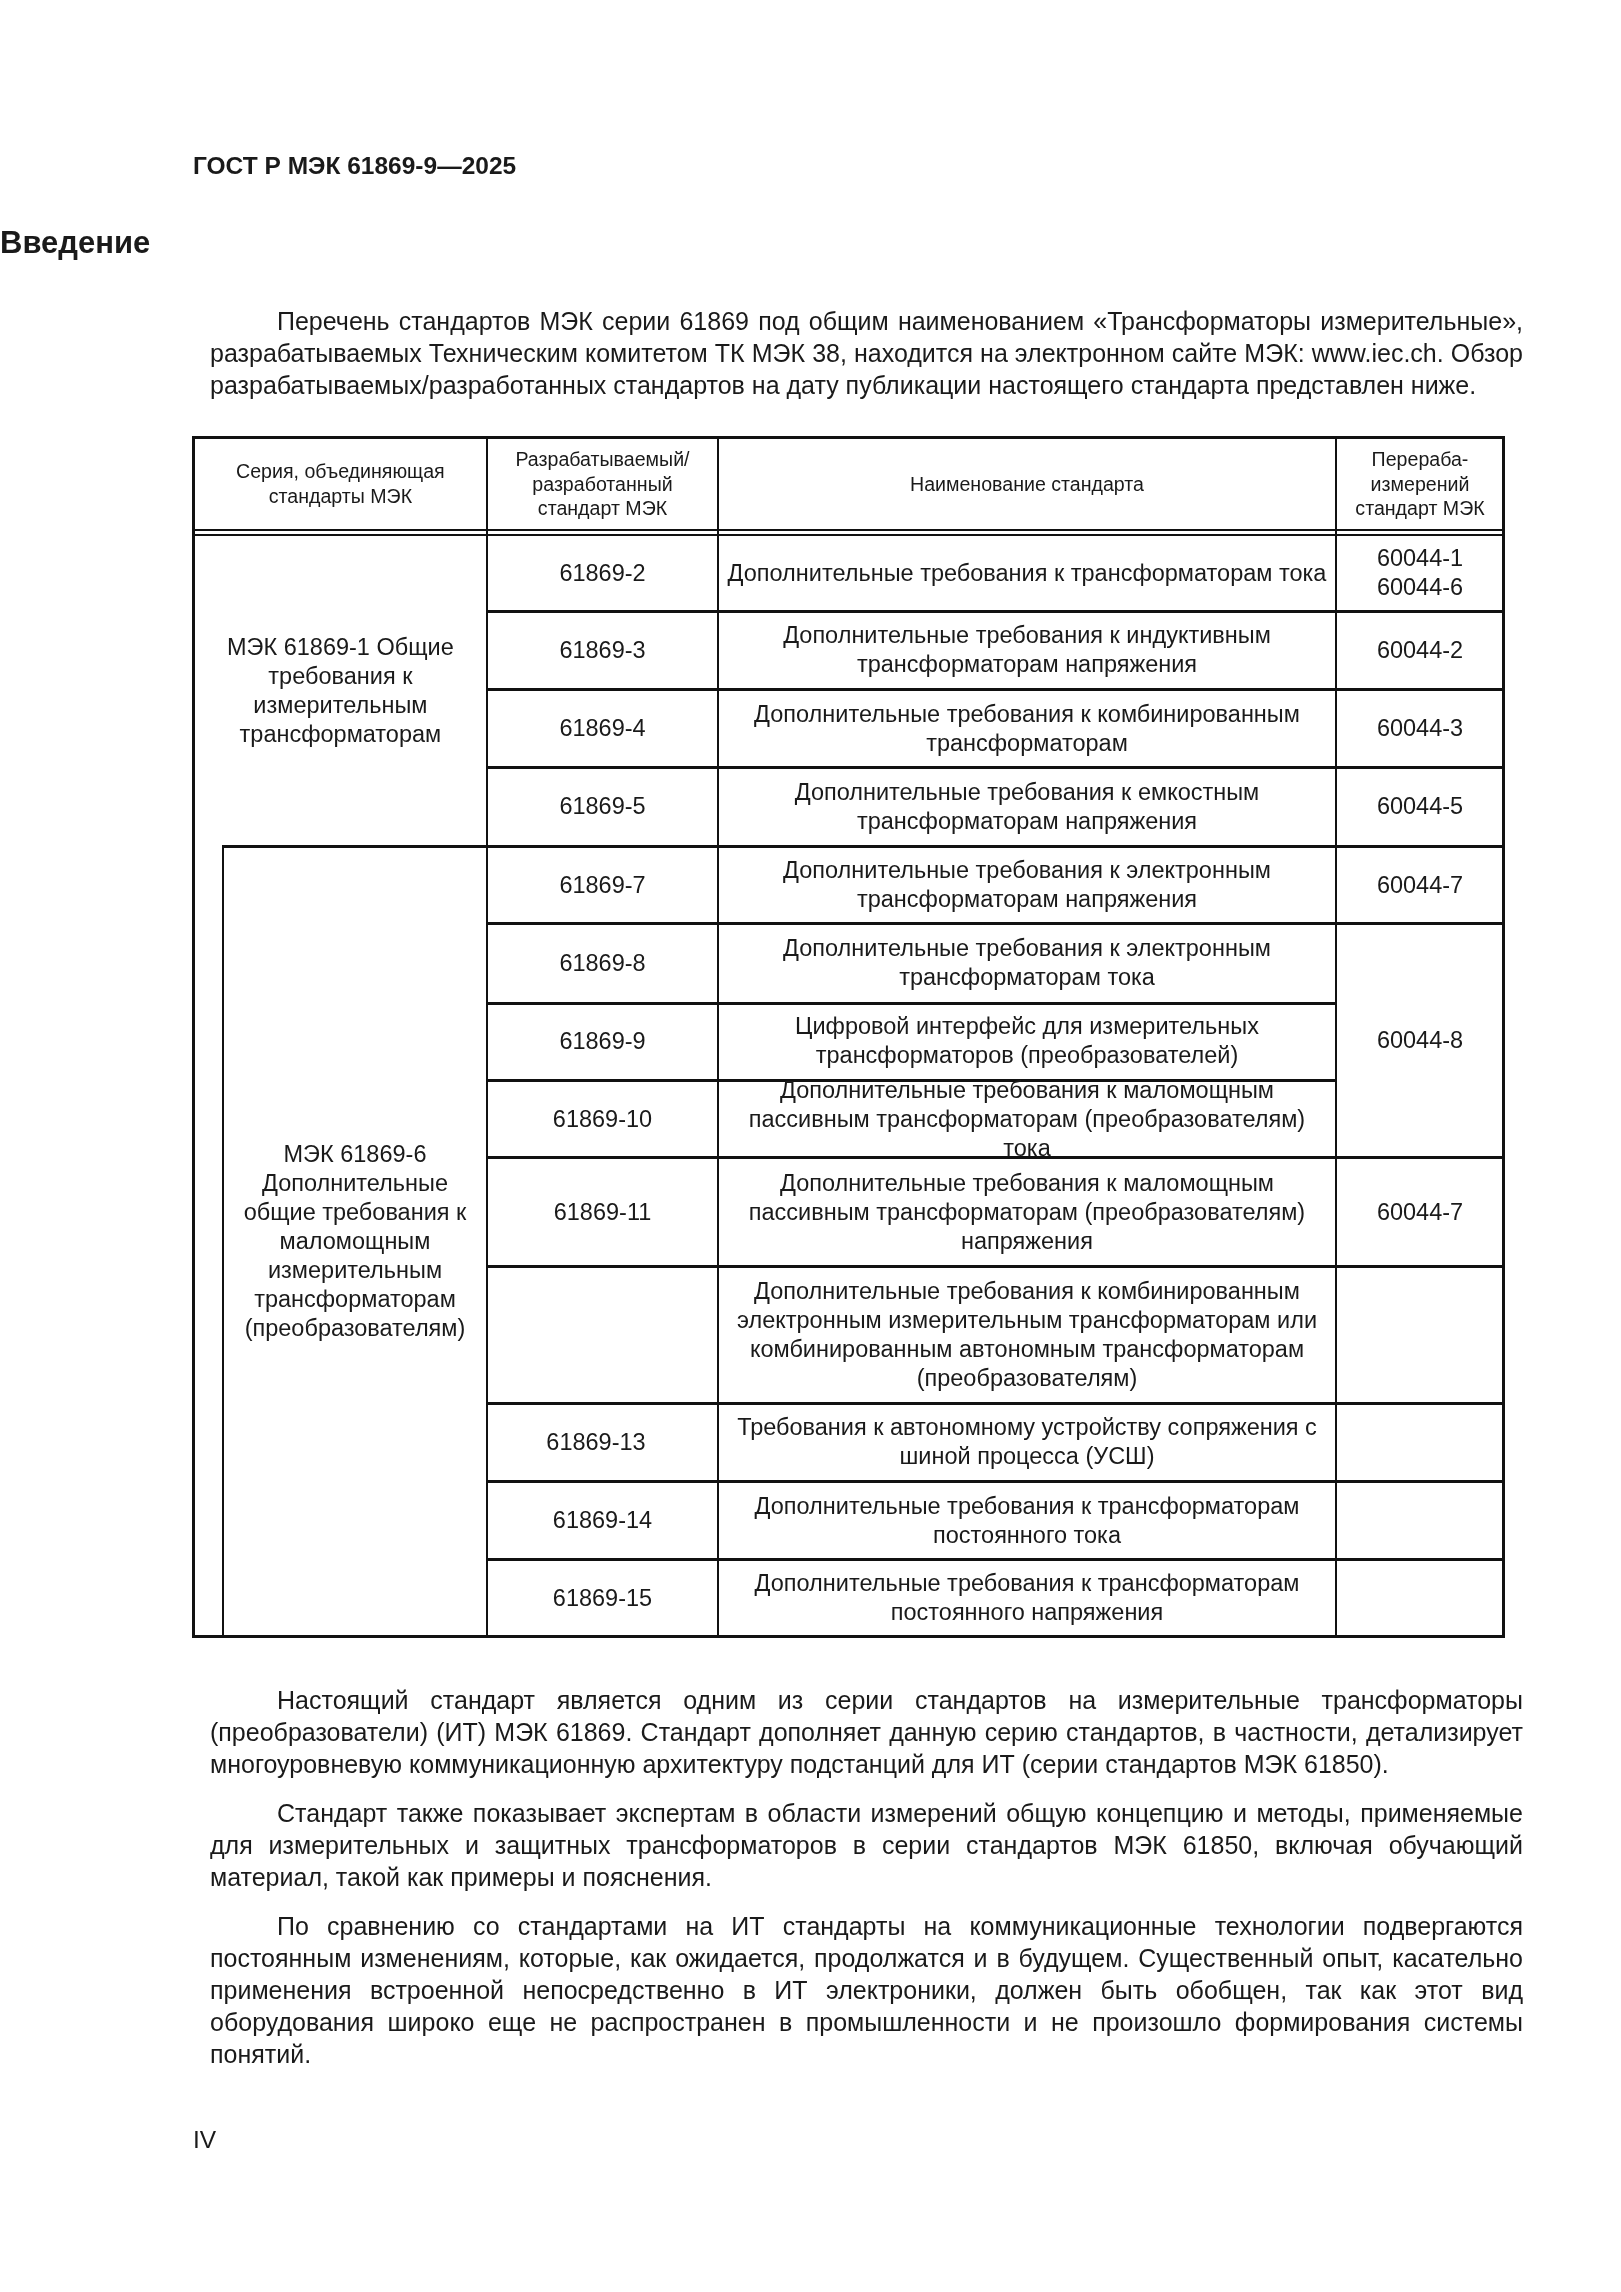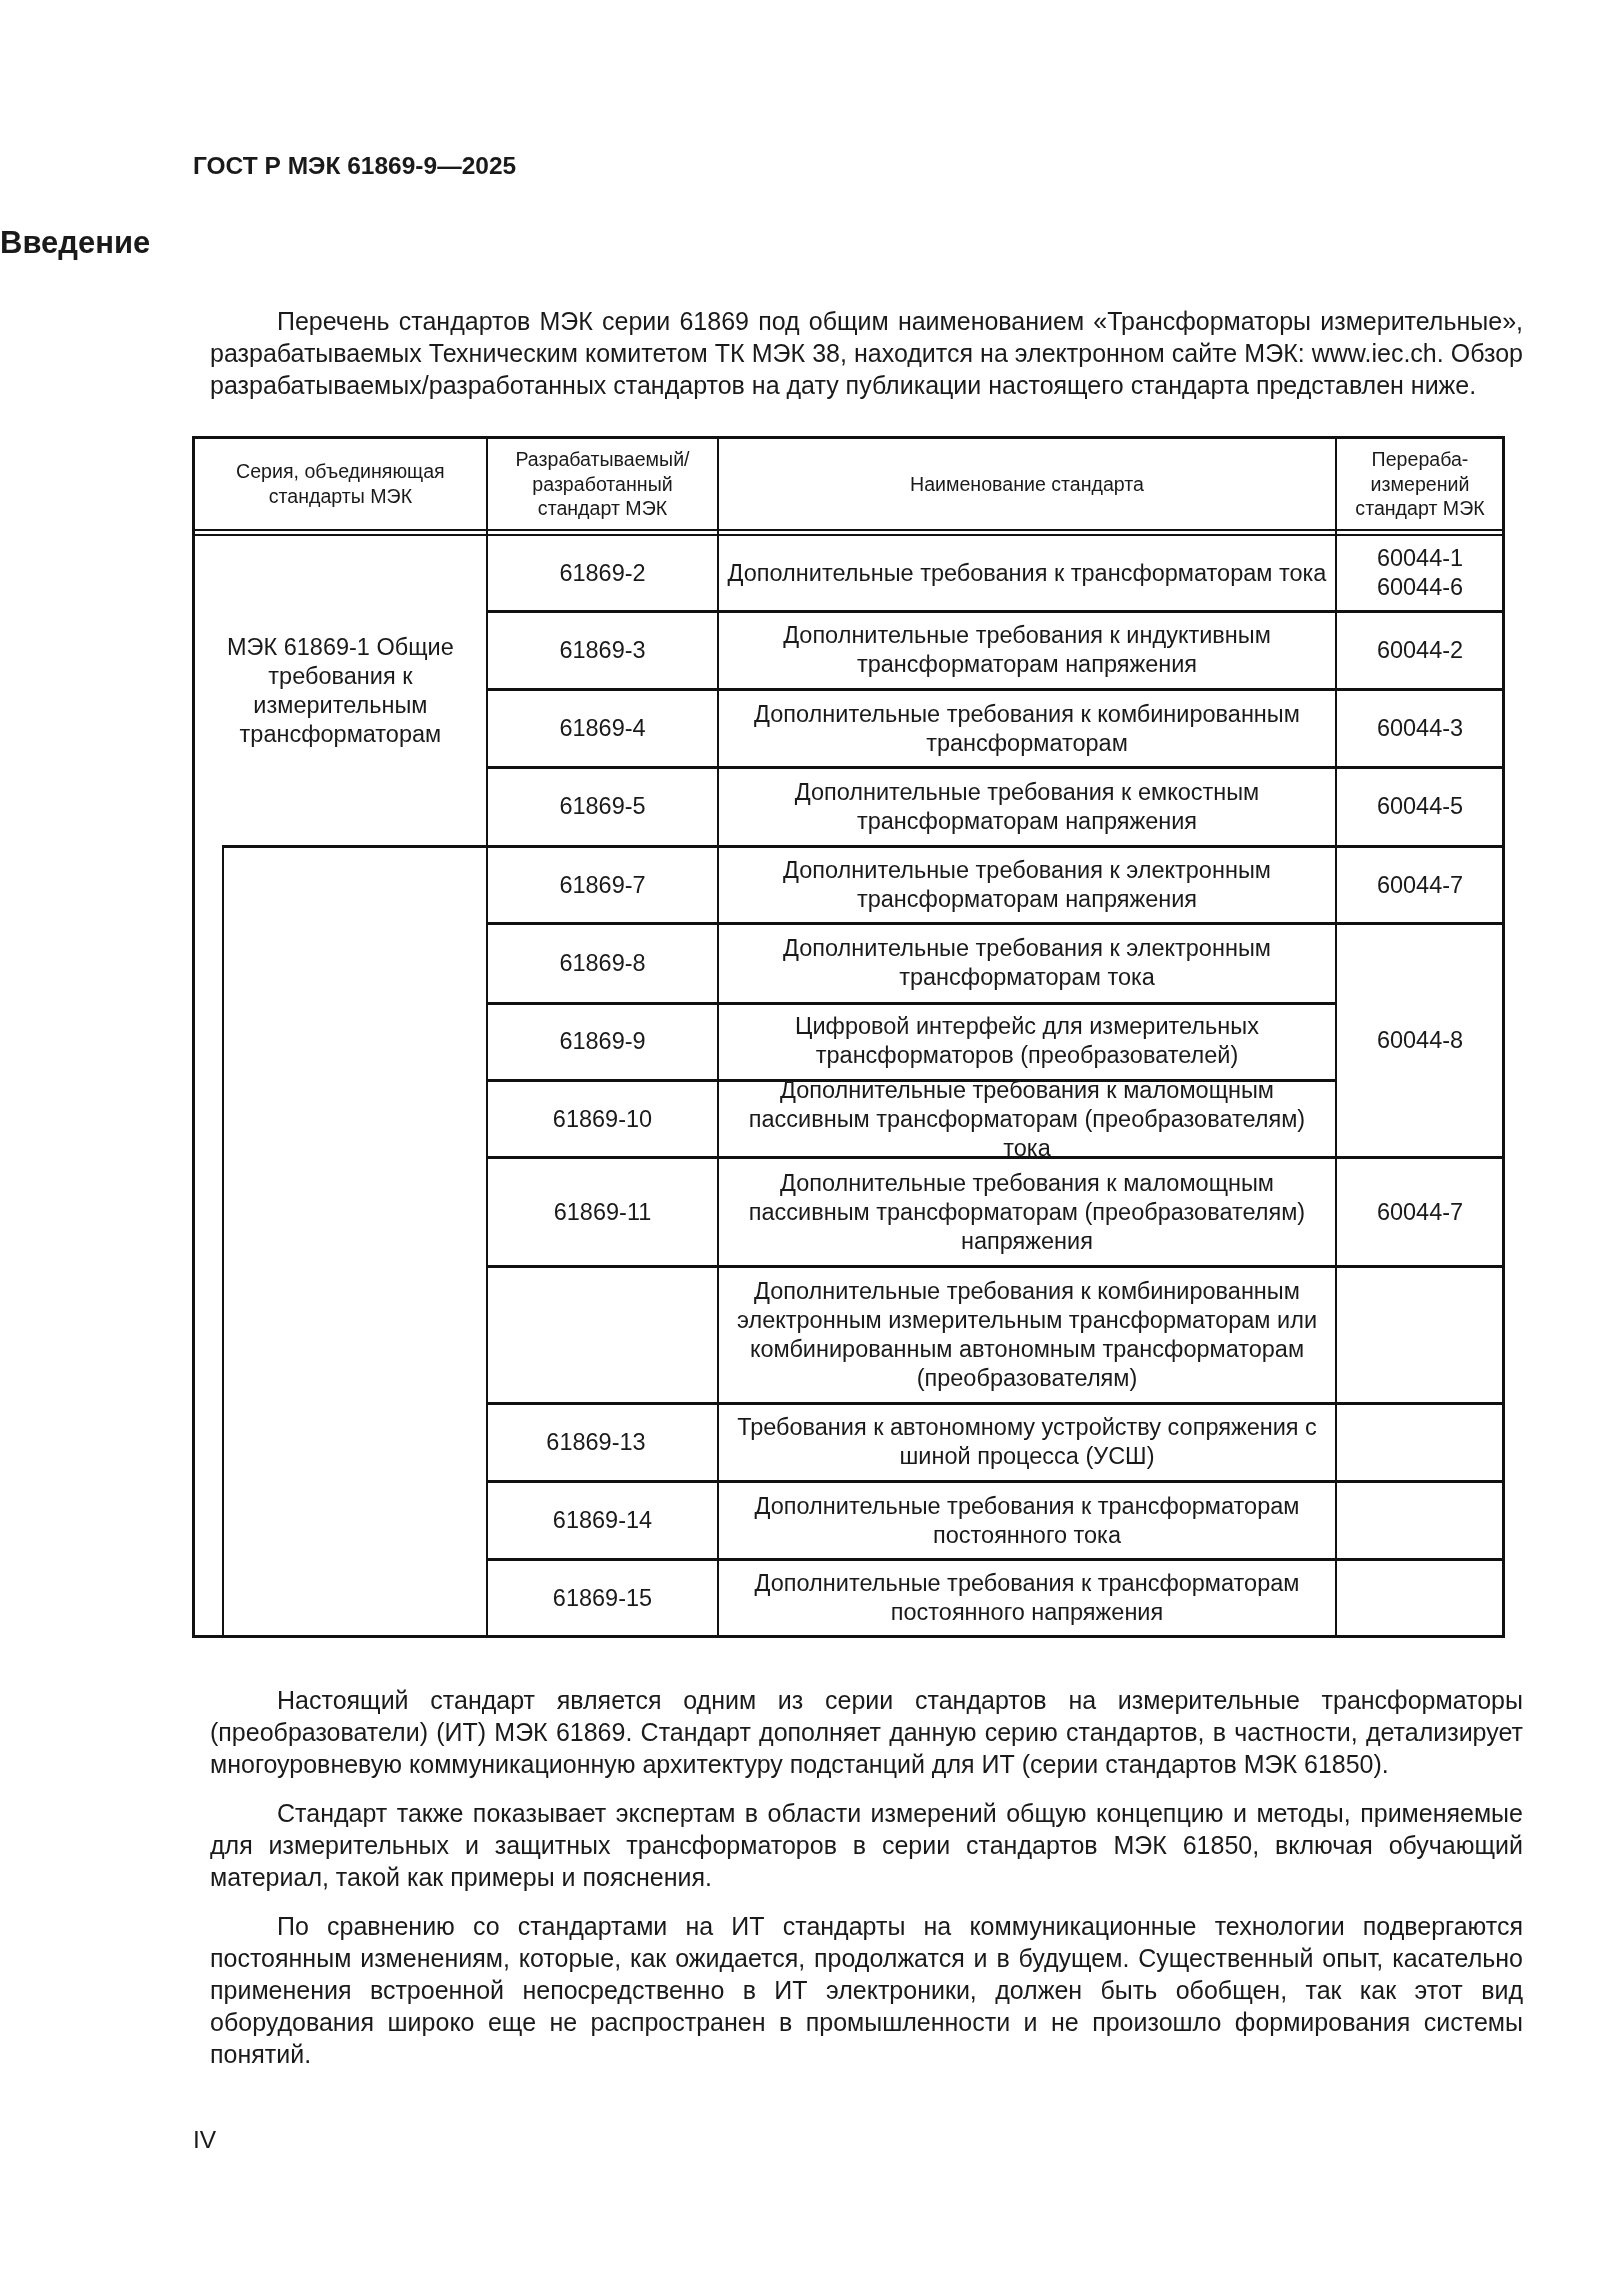--- a/index.html
+++ b/index.html
@@ -55,20 +55,21 @@
   <div class="line" style="left:294px;top:966px;width:1019px;height:2.9px"></div>
   <div class="line" style="left:294px;top:1044px;width:1019px;height:2.9px"></div>
   <div class="line" style="left:294px;top:1122px;width:1019px;height:2.9px"></div>
 
   <div class="cell hcell" style="left:2.9px;top:2.9px;width:291px;height:90px">Серия, объединяющая стандарты МЭК</div>
   <div class="cell hcell" style="left:296px;top:2.9px;width:229px;height:90px">Разрабатываемый/ разработанный стандарт МЭК</div>
   <div class="cell hcell" style="left:527px;top:2.9px;width:616px;height:90px">Наименование стандарта</div>
   <div class="cell hcell" style="left:1145px;top:2.9px;width:166px;height:90px">Перераба- измерений стандарт МЭК</div>
 
   <div class="cell" style="left:2.9px;top:100px;width:291px;height:309px;padding:0 29px">МЭК 61869-1 Общие требования к измерительным трансформаторам</div>
+  <div class="cell" style="left:32px;top:412px;width:262px;height:787px;padding:0 13.7px">МЭК 61869-6 Дополнительные общие требования к маломощным измерительным трансформаторам (преобразователям)</div>
 
   <div class="cell" style="left:296px;top:100px;width:229px;height:74px">61869-2</div>
   <div class="cell" style="left:296px;top:177px;width:229px;height:74px">61869-3</div>
   <div class="cell" style="left:296px;top:255px;width:229px;height:75px">61869-4</div>
   <div class="cell" style="left:296px;top:333px;width:229px;height:75px">61869-5</div>
   <div class="cell" style="left:296px;top:412px;width:229px;height:74px">61869-7</div>
   <div class="cell" style="left:296px;top:489px;width:229px;height:76px">61869-8</div>
   <div class="cell" style="left:296px;top:568px;width:229px;height:74px">61869-9</div>
   <div class="cell" style="left:296px;top:646px;width:229px;height:74px">61869-10</div>
   <div class="cell" style="left:296px;top:723px;width:229px;height:106px">61869-11</div>

